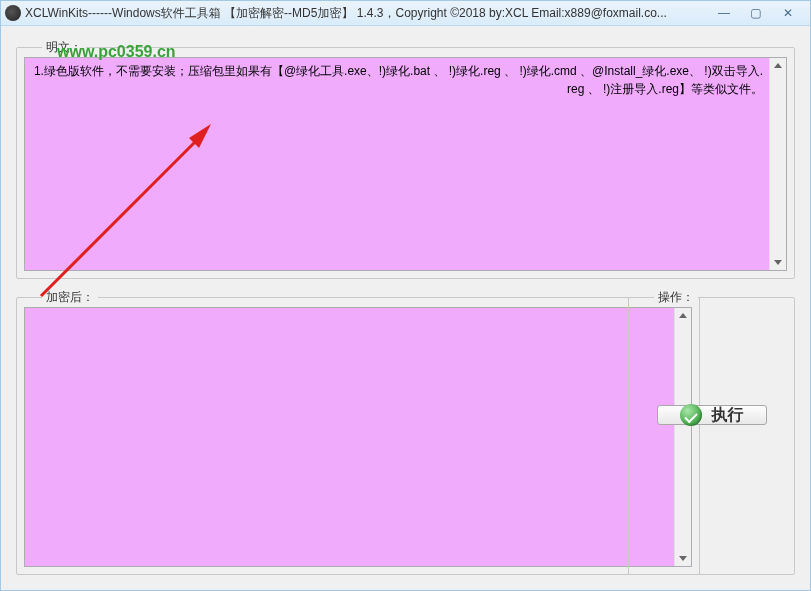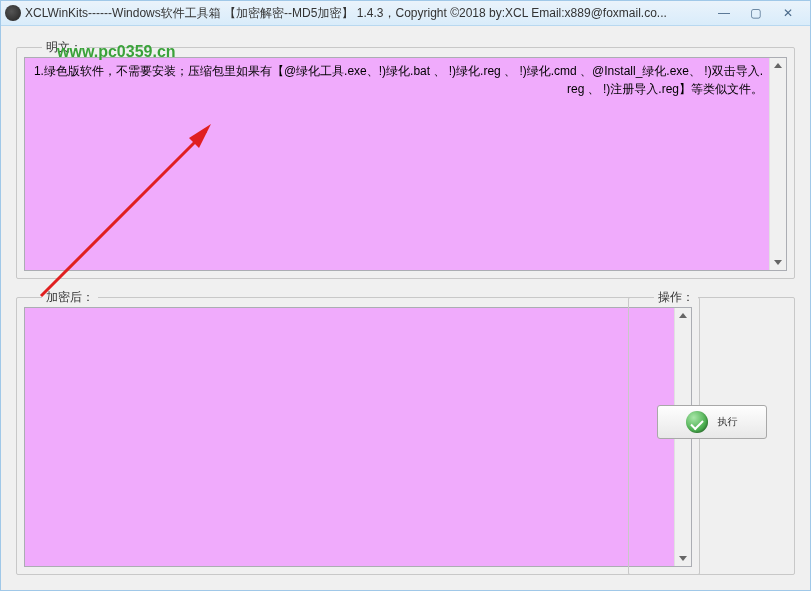--- a/index.html
+++ b/index.html
@@ -145,31 +145,32 @@
       top: 262px;
       right: 14px;
       bottom: 14px;
     }
     .exec-btn {
       position: absolute;
       left: 50%;
       top: 50%;
       transform: translate(-50%, -28px);
       width: 110px;
-      height: 34px;
+      height: 20px;
       background: linear-gradient(#fefefe, #e8e8e8);
       border: 1px solid #a8a8a8;
       border-radius: 3px;
       display: flex;
       align-items: center;
       justify-content: center;
       gap: 10px;
       cursor: pointer;
-      font-size: 10px;
+      font-size: 16px;
       color: #333;
+      font-weight: bold;
     }
     .check-icon {
       width: 22px;
       height: 22px;
       border-radius: 50%;
       background: radial-gradient(circle at 35% 30%, #a8e6a8, #4caf50 60%, #2e7d32);
       position: relative;
       box-shadow: inset -1px -1px 2px rgba(0,0,0,0.25);
     }
     .check-icon::after {

